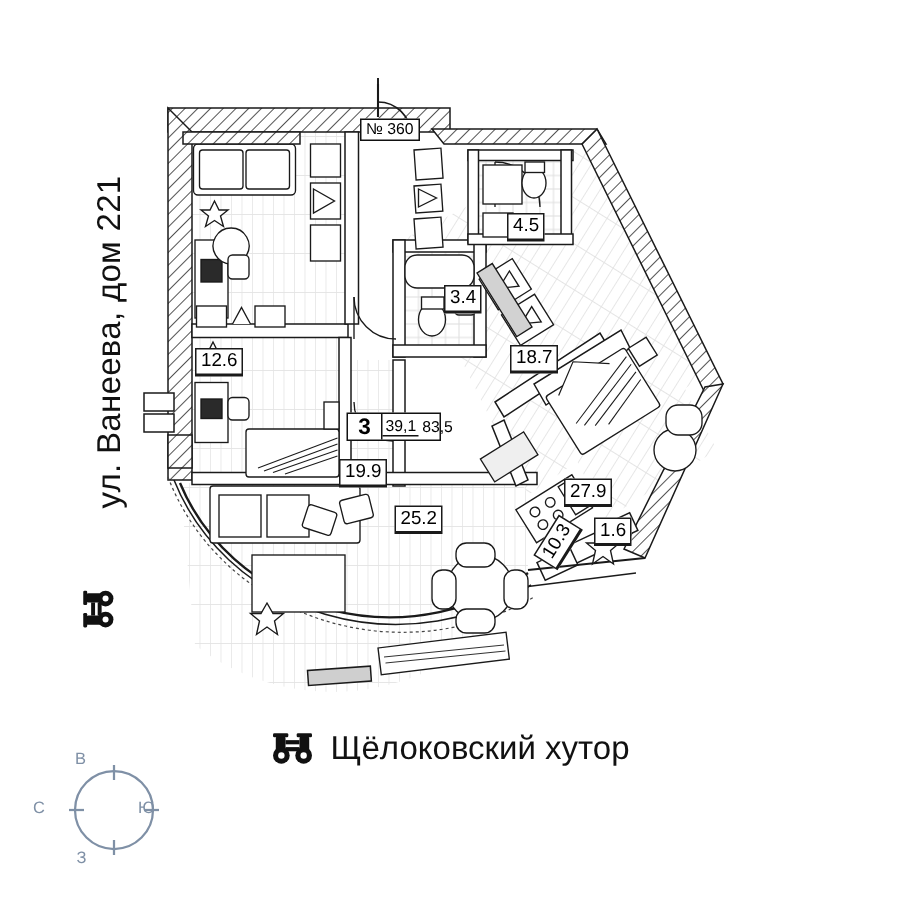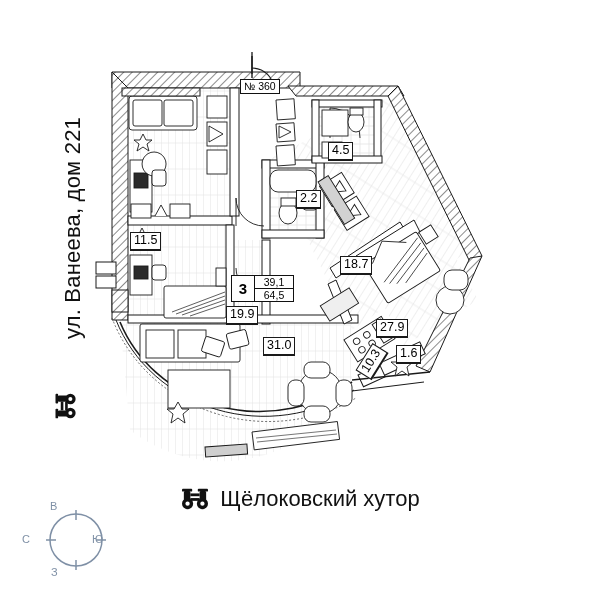--- a/index.html
+++ b/index.html
@@ -71,21 +71,21 @@
     position:absolute;left:231px;top:275px;
     border:1.4px solid #111;background:#fff;
     display:flex;align-items:stretch;
     font-family:"Liberation Sans",sans-serif;
   }
   #info-rooms{
     display:flex;align-items:center;justify-content:center;
     width:22px;font-size:15px;font-weight:bold;color:#000;
     border-right:1.4px solid #111;
   }
-  #info-areas{display:flex;flex-direction:column;width:38px;}
+  #info-areas{display:flex;flex-direction:row;width:38px;align-items:center;}
   .info-area{
     font-size:10.5px;line-height:12px;text-align:center;color:#000;
     padding:0 2px;
   }
   #info-living{border-bottom:1.2px solid #111;}
 </style>
 </head>
 <body>
 
 <div id="stage">
@@ -358,30 +358,30 @@
       </g>
     </g>
   </svg>
 
   <div id="apt-no">№ 360</div>
 
   <div id="info-box">
     <div id="info-rooms">3</div>
     <div id="info-areas">
       <div class="info-area" id="info-living">39,1</div>
-      <div class="info-area" id="info-total">64,5</div>
+      <div class="info-area" id="info-total">83,5</div>
     </div>
   </div>
 
-  <div class="area-label" style="left:130px;top:232px">11.5</div>
+  <div class="area-label" style="left:130px;top:232px">12.6</div>
   <div class="area-label" style="left:226px;top:306px">19.9</div>
-  <div class="area-label" style="left:263px;top:337px">31.0</div>
-  <div class="area-label" style="left:296px;top:190px">2.2</div>
-  <div class="area-label" style="left:328px;top:142px">4.5</div>
-  <div class="area-label" style="left:340px;top:256px">18.7</div>
+  <div class="area-label" style="left:263px;top:337px">25.2</div>
+  <div class="area-label" style="left:296px;top:190px">3.4</div>
+  <div class="area-label" style="left:338px;top:142px">4.5</div>
+  <div class="area-label" style="left:340px;top:230px">18.7</div>
   <div class="area-label" style="left:376px;top:319px">27.9</div>
   <div class="area-label" style="left:396px;top:345px">1.6</div>
   <div class="area-label rot" style="left:356px;top:352px">10.3</div>
 
   <div id="street-label">ул. Ванеева, дом 221</div>
   <svg id="street-binoc" viewBox="0 0 32 32">
     <g fill="#111">
       <circle cx="8" cy="21" r="6"></circle>
         <circle cx="24" cy="21" r="6"></circle>
       <circle cx="8" cy="21" r="2.3" fill="#fff"></circle>

